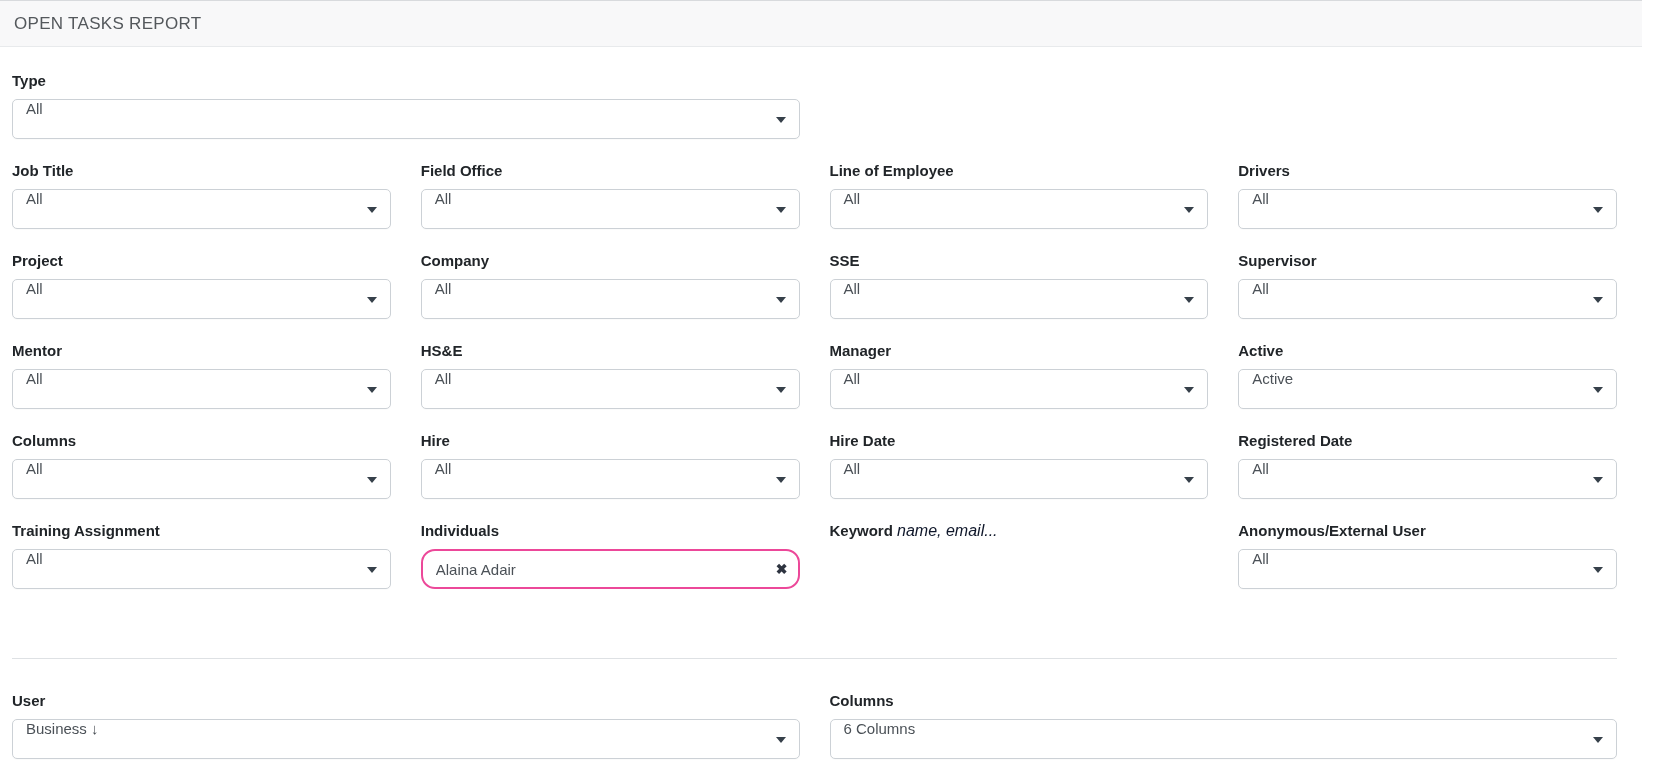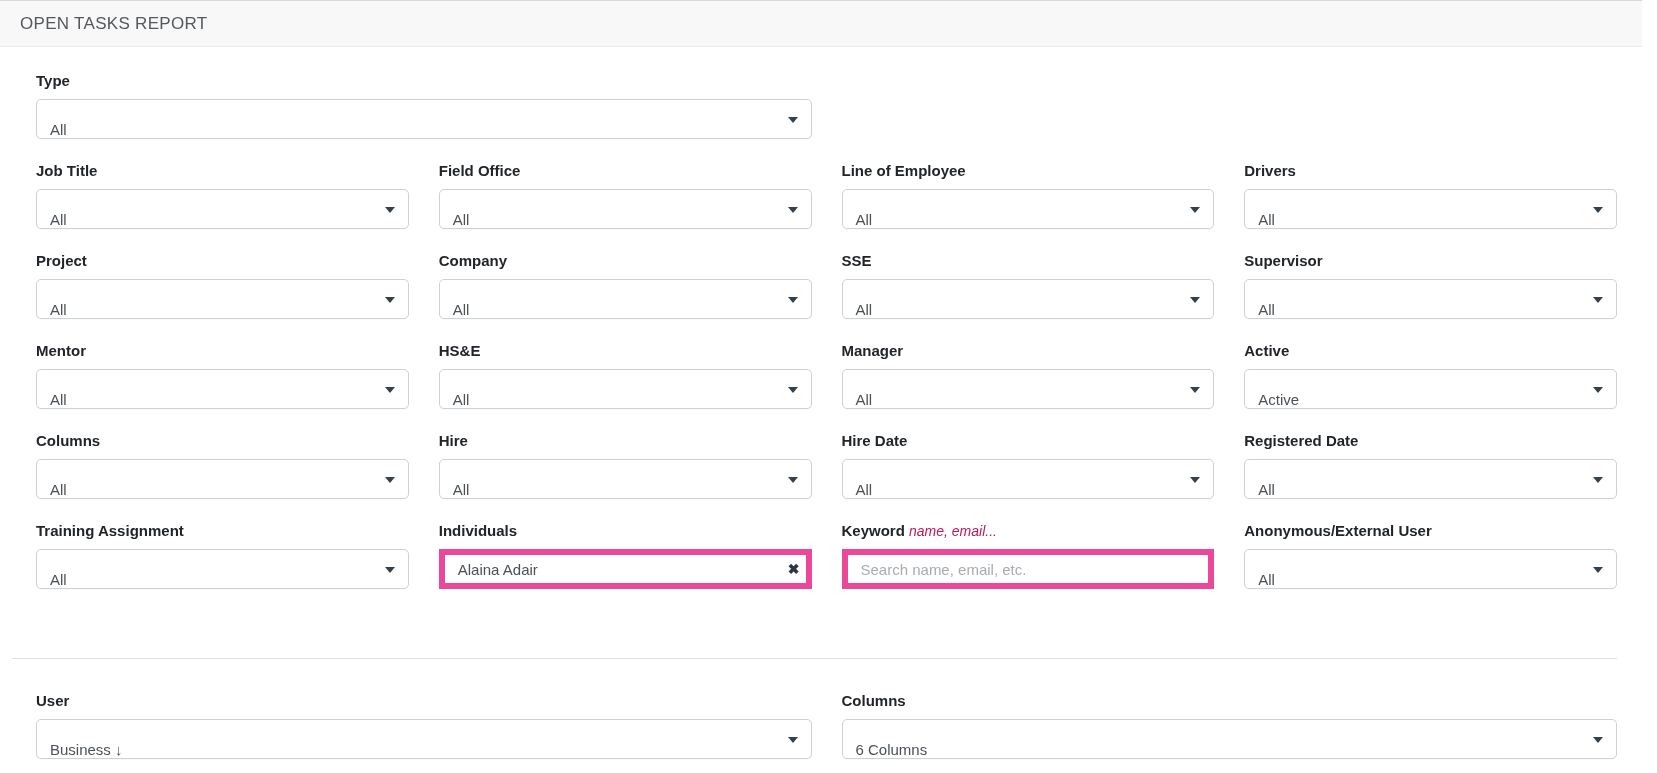--- a/index.html
+++ b/index.html
@@ -15,74 +15,72 @@
     display: flex; align-items: center;
     padding: 0 14px;
     background: #f8f8f9;
     border-top: 1px solid #d8dadd;
     border-bottom: 1px solid #e8eaec;
   }
   .panel-title {
     font-size: 17px;
     color: #54585c;
     letter-spacing: 0.3px;
-    margin-left: 6px;
   }
   .content { padding: 25px 25px 0 12px; }
   .grid {
     display: grid;
     grid-template-columns: repeat(4, 1fr);
     column-gap: 30px;
-    margin-left: 24px;
   }
   .span-2 { grid-column: span 2; }
   .col-start-3 { grid-column: 3 / span 2; }
   .field { margin-bottom: 23px; }
   .field-label {
     display: block;
     font-size: 15px;
     font-weight: bold;
     color: #212529;
     margin-bottom: 10px;
     white-space: nowrap;
   }
   .label-hint {
     font-weight: normal;
     font-style: italic;
-    color: #be185d;
-    font-size: 14px;
+    color: #0f172a;
+    font-size: 16px;
   }
   .select-box {
     position: relative;
     height: 40px;
     background: #fff;
     border: 1px solid #ccd1d6;
     border-radius: 5px;
-    display: flex; align-items: flex-end;
+    display: flex; align-items: flex-start;
     padding: 0 32px 0 13px;
     font-size: 15px;
     color: #4b5157;
     cursor: pointer;
     box-shadow: 0 1px 1px rgba(0,0,0,0.02);
   }
   .caret {
     position: absolute;
     right: 13px; top: 50%;
     margin-top: -2px;
     width: 0; height: 0;
     border-left: 5px solid transparent;
     border-right: 5px solid transparent;
     border-top: 6px solid #36404a;
   }
   .input-wrap { position: relative; }
   .text-input {
     width: 100%;
     height: 40px;
-    border: 6px solid #ec4899;
-    border-radius: 0;
+    border: 2px solid #ec4899;
+    border-radius: 14px;
     padding: 0 34px 0 13px;
     font-size: 15px;
     color: #4b5157;
     font-family: "Liberation Sans", sans-serif;
     outline: none;
     background: #fff;
   }
   .text-input::placeholder { color: #a8acb1; opacity: 1; }
   .clear-btn {
     position: absolute;
@@ -246,23 +244,20 @@
       </div>
       <div class="field">
         <span class="field-label">Individuals</span>
         <div class="input-wrap">
           <input class="text-input" type="text" value="Alaina Adair" style="">
           <span class="clear-btn">✖</span>
         </div>
       </div>
       <div class="field">
         <span class="field-label"><span>Keyword</span> <span class="label-hint">name, email...</span></span>
-        <div class="input-wrap">
-          <input class="text-input" type="text" placeholder="Search name, email, etc." style="">
-        </div>
       </div>
       <div class="field">
         <span class="field-label">Anonymous/External User</span>
         <div class="select-box">
           <span>All</span>
           <span class="caret"></span>
         </div>
       </div>
     </div>
 

